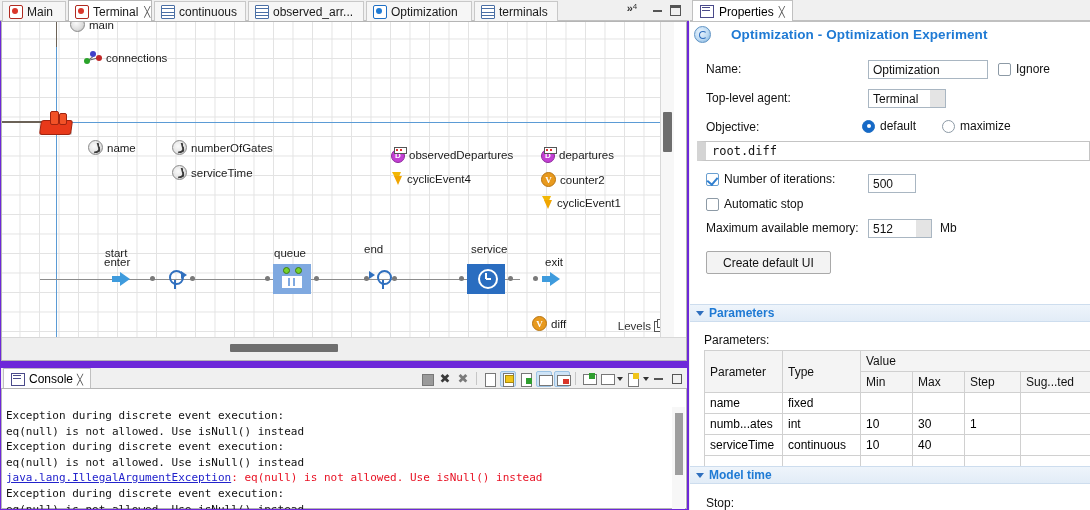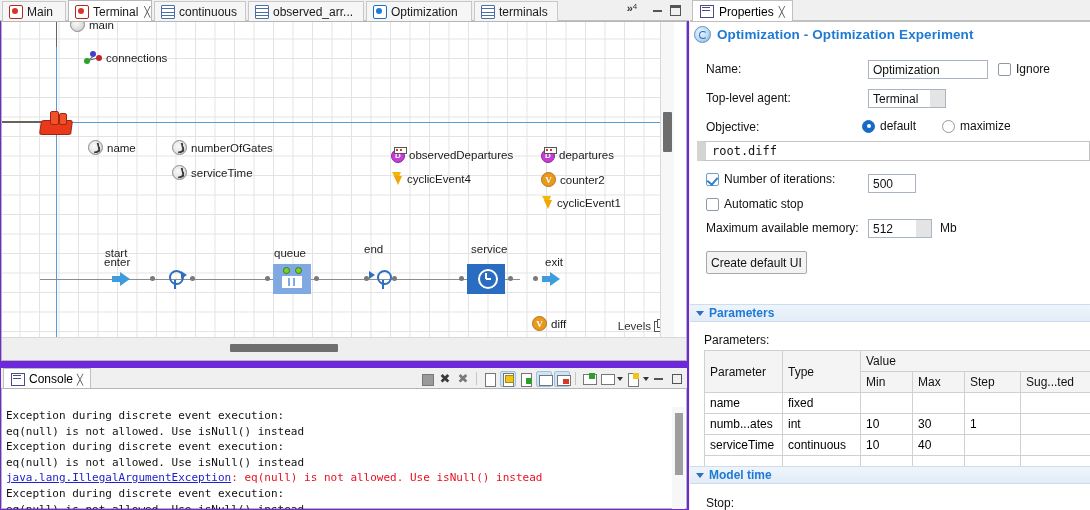--- a/index.html
+++ b/index.html
@@ -195,21 +195,21 @@
   
   #props{position:absolute;left:690px;top:0;width:400px;height:510px;background:#f0f0f0;}
   .ptabstrip{position:absolute;left:0;top:0;width:400px;height:21px;}
   .ptab{position:absolute;left:2px;top:0;height:21px;background:#fff;border:1px solid #c0c0c0;
      border-bottom:none;display:flex;align-items:center;gap:5px;padding:0 7px;font-size:12px;}
   .ptab .closex{font-size:10px;color:#555;font-family:"DejaVu Sans",sans-serif;}
   .ptabstrip .underline{position:absolute;left:0;bottom:0;width:400px;height:1px;background:#c0c0c0;}
   .pbody{position:absolute;left:0;top:21px;width:400px;height:489px;background:#fff;
      border-top:1px solid #c0c0c0;box-sizing:border-box;}
 
-  .ptitle{position:absolute;left:4px;top:4px;display:flex;align-items:center;gap:6px;}
+  .ptitle{position:absolute;left:4px;top:4px;display:flex;align-items:center;gap:20px;}
   .ptitle .t{font-size:13.5px;font-weight:bold;color:#1f7ad4;letter-spacing:.1px;}
   .opticon{width:15px;height:15px;border-radius:50%;position:relative;
      background:radial-gradient(circle at 38% 35%,#eaf4fd 0%,#bcd9f2 55%,#6fa8d8 100%);
      border:1px solid #5f93c4;}
   .opticon:after{content:"";position:absolute;left:4px;top:4px;width:6px;height:6px;border-radius:50%;
      border:1.5px solid #2f6fbe;border-right-color:transparent;}
 
   .row{position:absolute;display:flex;align-items:center;}
   .lbl{font-size:12px;color:#111;text-align:right;}
   .tfield{box-sizing:border-box;border:1px solid #a9b6c2;background:#fff;height:19px;
@@ -223,21 +223,21 @@
   .cb{width:13px;height:13px;border:1px solid #8d9aa6;background:#fff;box-sizing:border-box;
      border-radius:2px;position:relative;flex:0 0 13px;}
   .cb.on{border-color:#6a9fd0;}
   .cb.on:after{content:"";position:absolute;left:2px;top:1px;width:5px;height:8px;
      border-right:2px solid #2f7fd0;border-bottom:2px solid #2f7fd0;transform:rotate(40deg);}
   .rb{width:13px;height:13px;border-radius:50%;border:1px solid #8d9aa6;background:#fff;
      box-sizing:border-box;position:relative;flex:0 0 13px;}
   .rb.on{border-color:#1f6fc4;background:#1569c7;}
   .rb.on:after{content:"";position:absolute;left:3.5px;top:3.5px;width:4px;height:4px;border-radius:50%;background:#fff;}
   .btnui{border:1px solid #a9a9a9;background:#f3f3f3;height:21px;font-size:12px;color:#111;
-     padding:0 4px;display:inline-flex;align-items:center;border-radius:2px;}
+     padding:0 16px;display:inline-flex;align-items:center;border-radius:2px;}
 
   .sechdr{position:absolute;left:0;width:400px;height:18px;
      background:linear-gradient(to bottom,#eef4fb,#e2ecf7);border-top:1px solid #cdddee;
      border-bottom:1px solid #cdddee;display:flex;align-items:center;gap:5px;padding-left:6px;
      box-sizing:border-box;}
   .sechdr .tw{width:0;height:0;border-left:4px solid transparent;border-right:4px solid transparent;
      border-top:5px solid #2f6fbe;}
   .sechdr .st{font-size:12px;font-weight:bold;color:#1f7ad4;}
 
   

